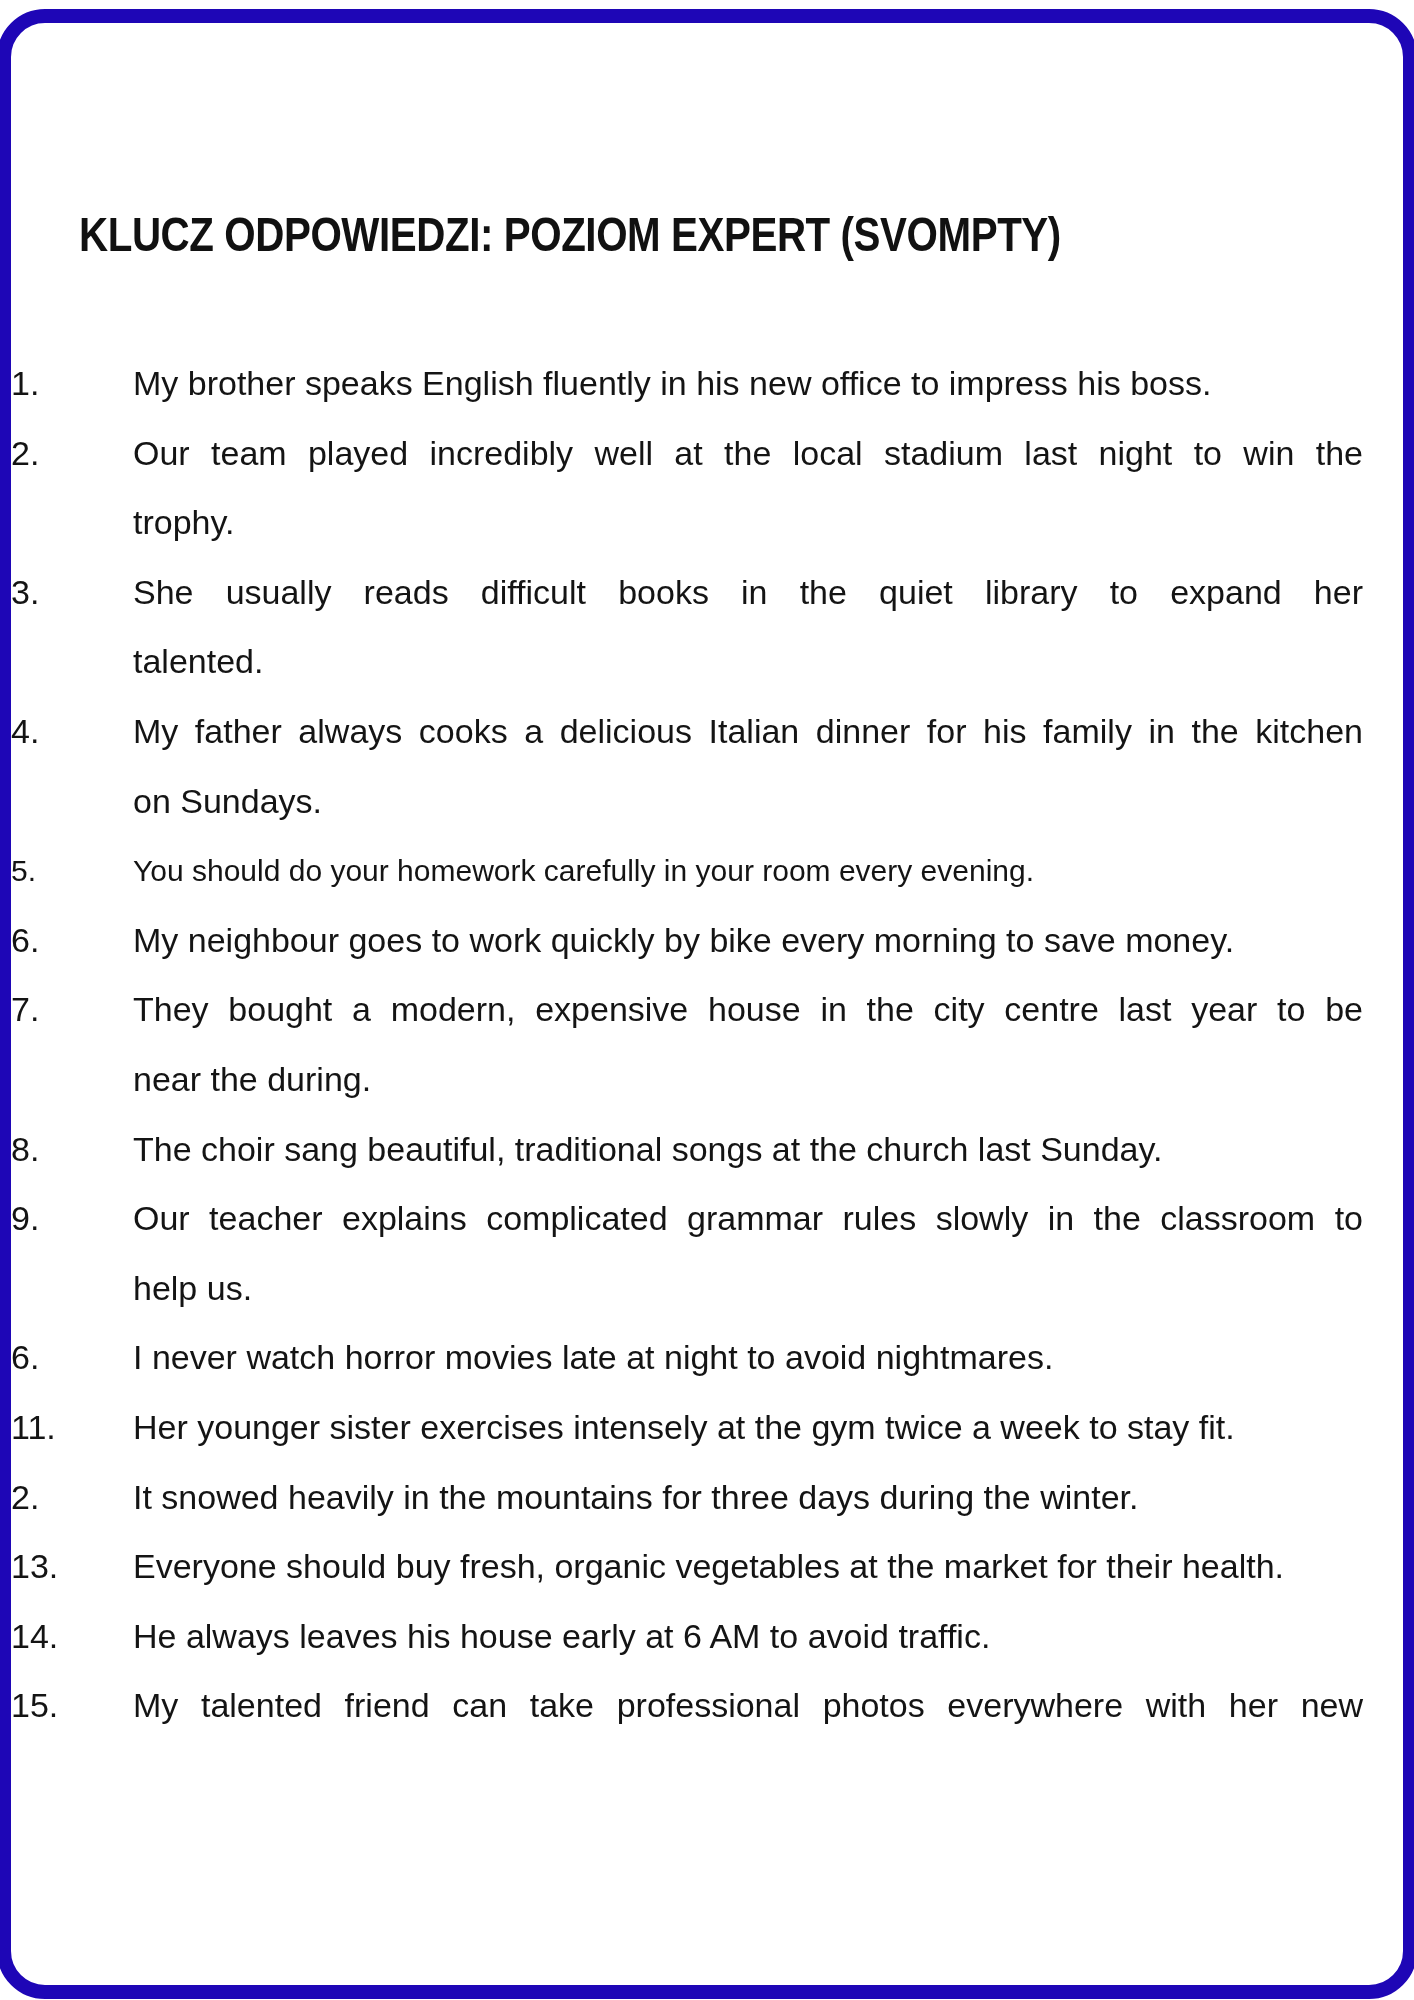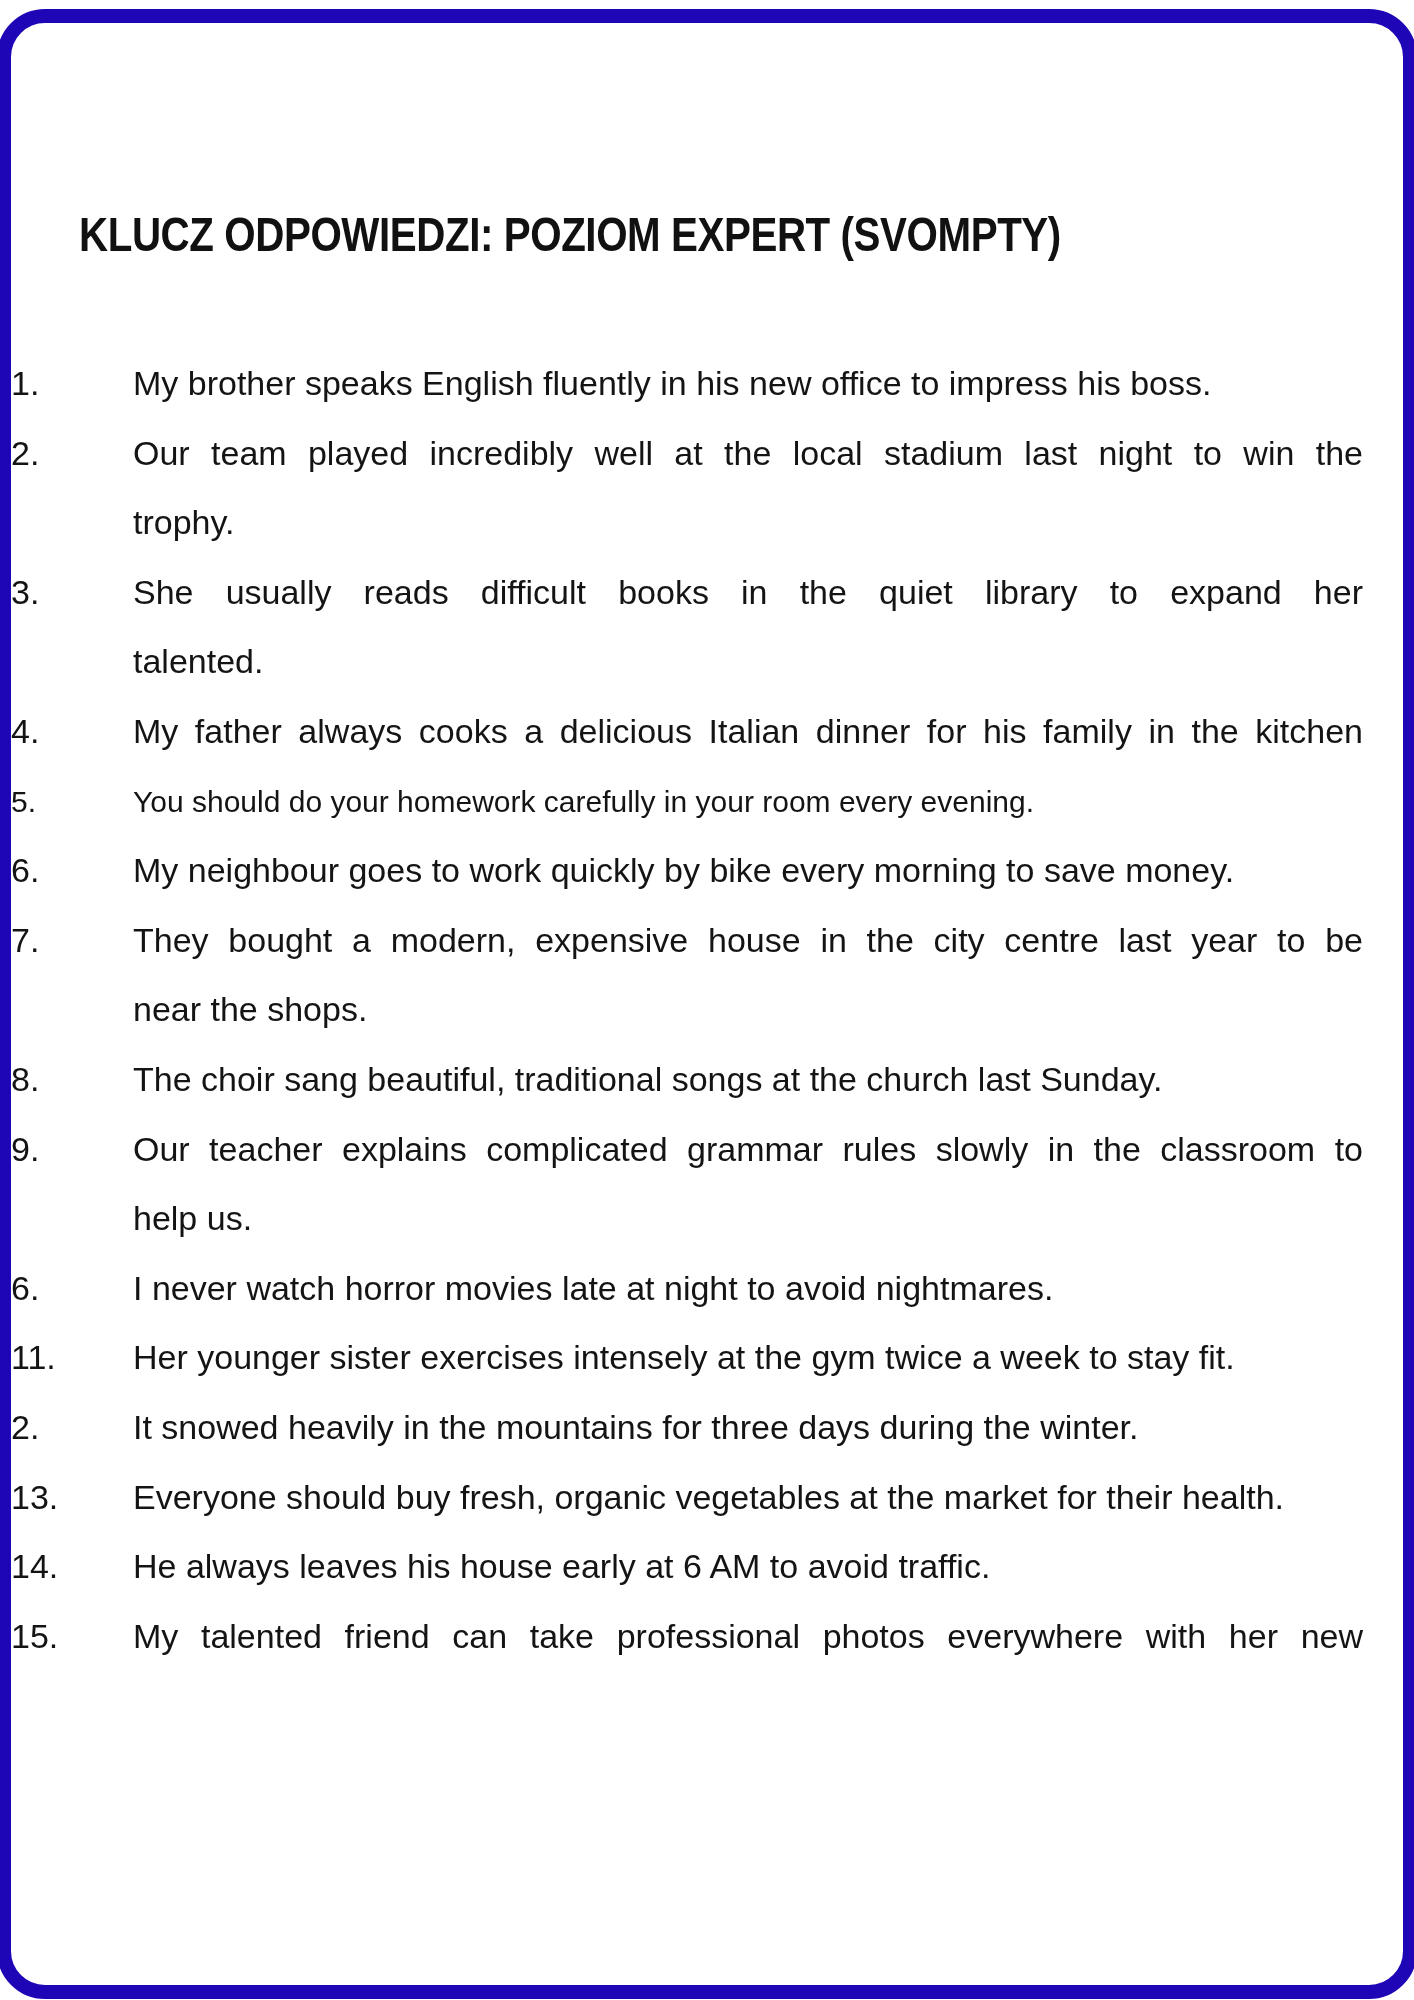--- a/index.html
+++ b/index.html
@@ -67,30 +67,31 @@
       <div class="item">
         <div class="line stretch">Our team played incredibly well at the local stadium last night to win the<span class="num">2.</span></div>
         <div class="line">trophy.</div>
       </div>
       <div class="item">
         <div class="line stretch">She usually reads difficult books in the quiet library to expand her<span class="num">3.</span></div>
         <div class="line">talented.</div>
       </div>
       <div class="item">
         <div class="line stretch">My father always cooks a delicious Italian dinner for his family in the kitchen<span class="num">4.</span></div>
+        <div class="line">on Sundays.</div>
       </div>
       <div class="item small">
         <div class="line">You should do your homework carefully in your room every evening.<span class="num">5.</span></div>
       </div>
       <div class="item">
         <div class="line">My neighbour goes to work quickly by bike every morning to save money.<span class="num">6.</span></div>
       </div>
       <div class="item">
         <div class="line stretch">They bought a modern, expensive house in the city centre last year to be<span class="num">7.</span></div>
-        <div class="line">near the shops.</div>
+        <div class="line">near the during.</div>
       </div>
       <div class="item">
         <div class="line">The choir sang beautiful, traditional songs at the church last Sunday.<span class="num">8.</span></div>
       </div>
       <div class="item">
         <div class="line stretch">Our teacher explains complicated grammar rules slowly in the classroom to<span class="num">9.</span></div>
         <div class="line">help us.</div>
       </div>
       <div class="item">
         <div class="line">I never watch horror movies late at night to avoid nightmares.<span class="num">6.</span></div>

